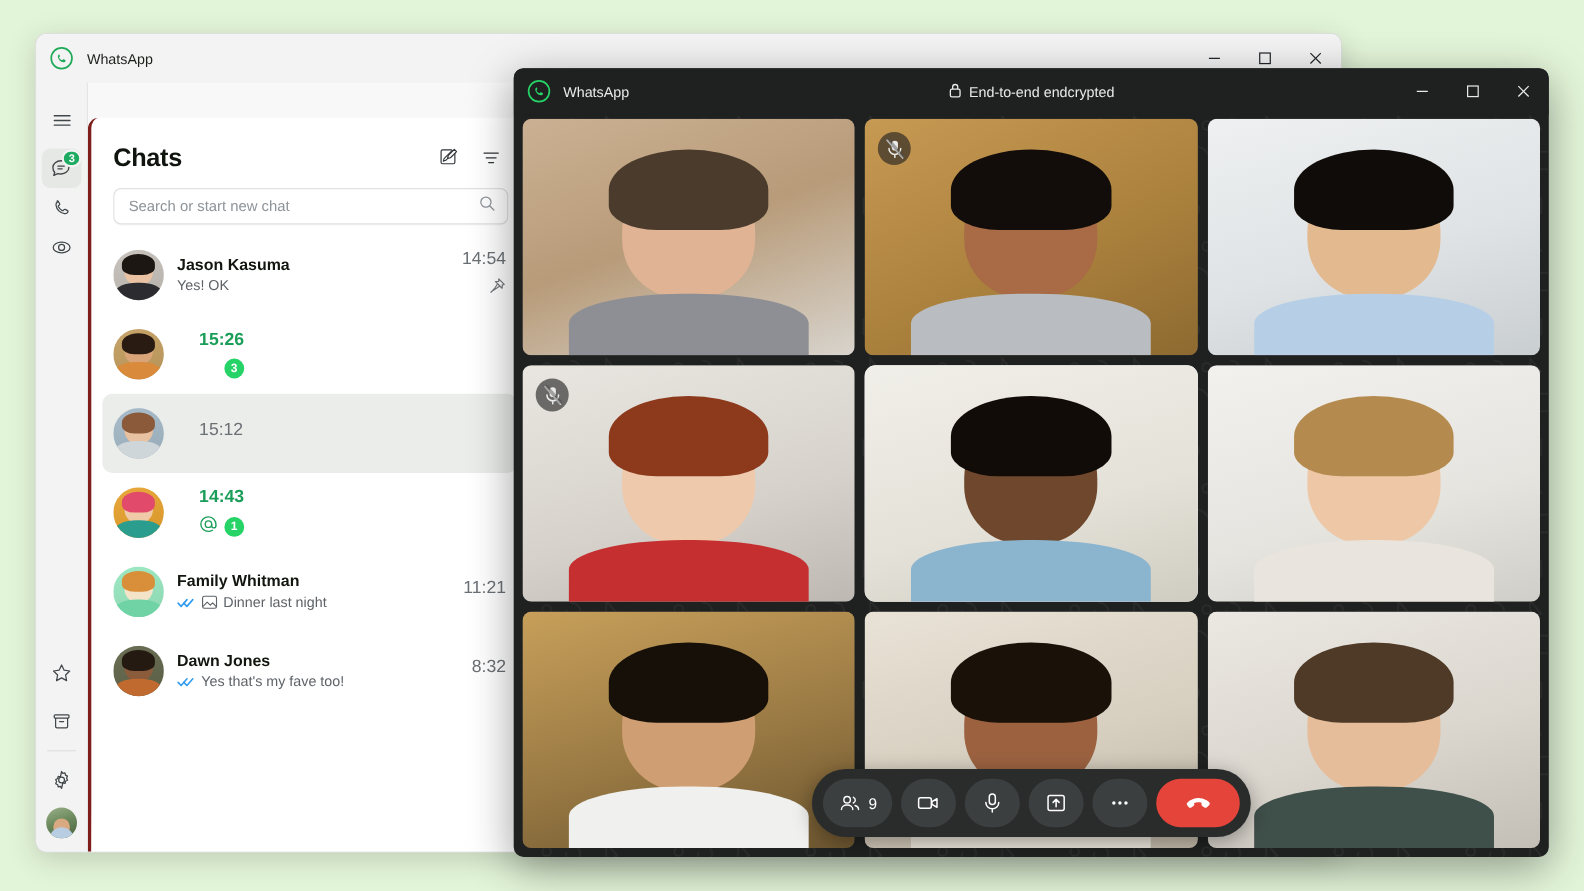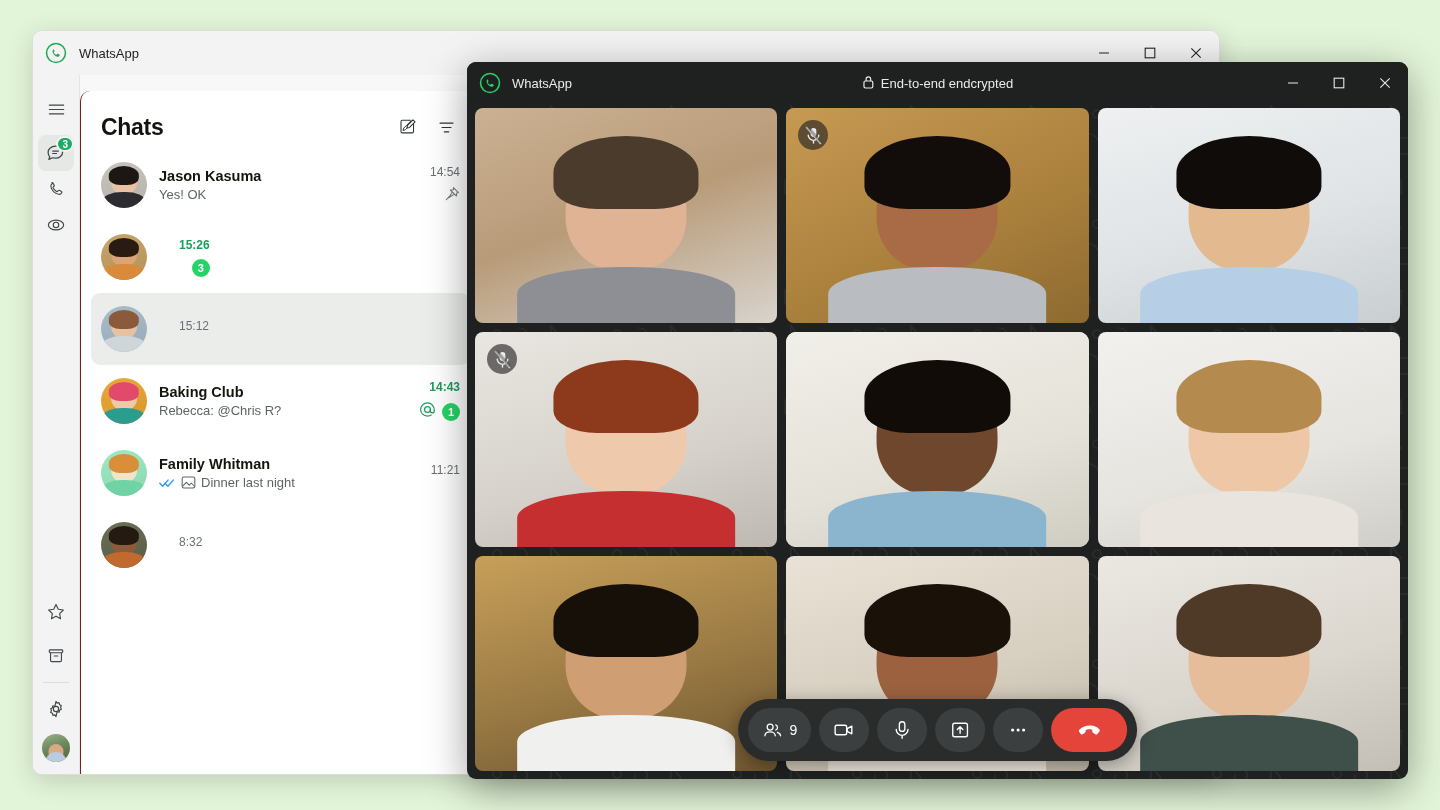--- a/index.html
+++ b/index.html
@@ -80,25 +80,25 @@
     width: 15px; height: 15px; border-radius: 50% 50% 45% 45%;
     background: #d9a982;
   }
   .rail-avatar::before {
     content:""; position:absolute; left:50%; bottom:-2px; transform:translateX(-50%);
     width: 22px; height: 12px; border-radius: 11px 11px 0 0; background:#b8cde2; z-index:2;
   }
 
   
   #chat-panel {
-    position: absolute; left: 47px; top: 60px;
+    position: absolute; left: 47px; top: 76px;
     width: 400px; height: 685px;
     background: #ffffff;
     border-radius: 10px 0 0 0;
-    border-left: 1px solid #7f1d1d;
+    border-left: 3px solid #7f1d1d;
     overflow: hidden;
   }
   #chat-header {
     display: flex; align-items: center; justify-content: space-between;
     padding: 20px 18px 6px 20px;
   }
   #chat-header h1 { font-size: 23px; font-weight: 700; color: #11150f; letter-spacing: -.3px; }
   .header-actions { display: flex; gap: 6px; }
   .hdr-btn {
     width: 32px; height: 32px; border-radius: 8px; cursor: pointer;
@@ -138,21 +138,21 @@
   .chat-msg {
     font-size: 13px; color: #5e6368;
     white-space: nowrap; overflow: hidden; text-overflow: ellipsis;
     display: flex; align-items: center; gap: 5px;
   }
   .chat-msg.typing { color: #1a9e59; font-weight: 600; }
   .chat-meta {
     flex: 0 0 auto; display: flex; flex-direction: column;
     align-items: flex-end; gap: 7px; min-width: 42px;
   }
-  .chat-time { font-size: 12px; color: #6b7075; margin-left: 20px; }
+  .chat-time { font-size: 16px; color: #6b7075; margin-left: 20px; }
   .chat-time.unread { color: #1a9e59; font-weight: 700; }
   .meta-row { display: flex; align-items: center; gap: 6px; }
   .unread-badge {
     min-width: 18px; height: 18px; padding: 0 5px; border-radius: 10px;
     background: #25d366; color: #fff; font-size: 11px; font-weight: 700;
     display: flex; align-items: center; justify-content: center;
   }
   .mention-icon { color: #1a9e59; }
   .pin-icon { color: #757a7e; }
   .ticks { color: #2f9bf0; flex: 0 0 auto; display:flex; }
@@ -332,20 +332,31 @@
           </svg>
         </div>
         <div class="hdr-btn">
           <svg width="19" height="19" viewBox="0 0 22 22">
             <path d="M3.5 6h15M5.8 11h10.4M8.4 16h5.2" stroke="#2f3438" stroke-width="1.3" stroke-linecap="round"></path>
           </svg>
         </div>
       </div>
     </div>
 
+    <div id="search-wrap">
+      <div id="search-box">
+        <input id="search-input" type="text" placeholder="Search or start new chat" style="">
+        <span>
+          <svg width="16" height="16" viewBox="0 0 18 18">
+            <circle cx="7.6" cy="7.6" r="5.2" fill="none" stroke="#8d9399" stroke-width="1.3"></circle>
+            <path d="M11.6 11.6l4.1 4.1" stroke="#8d9399" stroke-width="1.3" stroke-linecap="round"></path>
+          </svg>
+        </span>
+      </div>
+    </div>
 
     <div id="chat-list">
         <div class="chat-row">
           <div class="avatar">
             <div style="position:absolute;inset:0;background:linear-gradient(165deg,#c8c3bc 0%,#b6b1aa 100%)"></div>
     <div style="position:absolute;left:50%;top:16%;transform:translateX(-50%);width:56%;height:56%;border-radius:50%;background:#e8c2a3"></div>
     <div style="position:absolute;left:50%;top:9%;transform:translateX(-50%);width:66%;height:40%;border-radius:50% 50% 38% 38%;background:#1d1713"></div>
     <div style="position:absolute;left:50%;bottom:-6%;transform:translateX(-50%);width:92%;height:40%;border-radius:46% 46% 0 0;background:#2b2b30"></div>
           </div>
      <div class="chat-main">
@@ -391,26 +402,20 @@
             <div class="meta-row"></div>
           </div>
         </div>
         <div class="chat-row">
           <div class="avatar">
             <div style="position:absolute;inset:0;background:linear-gradient(165deg,#e8a83c 0%,#d6962a 100%)"></div>
     <div style="position:absolute;left:50%;top:16%;transform:translateX(-50%);width:56%;height:56%;border-radius:50%;background:#f0c9a6"></div>
     <div style="position:absolute;left:50%;top:9%;transform:translateX(-50%);width:66%;height:40%;border-radius:50% 50% 38% 38%;background:#e24a6b"></div>
     <div style="position:absolute;left:50%;bottom:-6%;transform:translateX(-50%);width:92%;height:40%;border-radius:46% 46% 0 0;background:#2a9d8f"></div>
           </div>
-     <div class="chat-main">
-       <div class="chat-name">Baking Club</div>
-       <div class="chat-msg">
-              <span>Rebecca: @Chris R?</span>
-            </div>
-     </div>
      <div class="chat-meta">
             <span class="chat-time unread">14:43</span>
             <div class="meta-row">
               <span class="mention-icon">
   <svg width="17" height="17" viewBox="0 0 18 18">
                   <circle cx="9" cy="9" r="3.1" fill="none" stroke="#1a9e59" stroke-width="1.3"></circle>
                   <path d="M12.1 9v1.6c0 1.2.9 2 2 2 1.3 0 2.2-1 2.2-2.6C16.3 5.6 13.2 2 9 2 4.9 2 1.7 5.2 1.7 9s3.2 7 7.3 7c1.5 0 2.8-.4 3.9-1.1" fill="none" stroke="#1a9e59" stroke-width="1.3" stroke-linecap="round"></path>
                 </svg></span>
               <span class="unread-badge">1</span>
             </div>
@@ -446,20 +451,32 @@
             <div class="meta-row"></div>
           </div>
         </div>
         <div class="chat-row">
           <div class="avatar">
             <div style="position:absolute;inset:0;background:linear-gradient(165deg,#6a6f55 0%,#585d43 100%)"></div>
     <div style="position:absolute;left:50%;top:16%;transform:translateX(-50%);width:56%;height:56%;border-radius:50%;background:#8a5c3c"></div>
     <div style="position:absolute;left:50%;top:9%;transform:translateX(-50%);width:66%;height:40%;border-radius:50% 50% 38% 38%;background:#241a12"></div>
     <div style="position:absolute;left:50%;bottom:-6%;transform:translateX(-50%);width:92%;height:40%;border-radius:46% 46% 0 0;background:#c06a30"></div>
           </div>
+     <div class="chat-main">
+       <div class="chat-name">Dawn Jones</div>
+       <div class="chat-msg">
+              <span class="ticks">
+  <svg width="17" height="12" viewBox="0 0 20 12">
+                  <path d="M1 6.4l3.3 3.4L10.6 2.6" fill="none" stroke="#2f9bf0" stroke-width="1.7" stroke-linecap="round" stroke-linejoin="round"></path>
+                  <path d="M7.2 6.4l3.3 3.4 6.3-7.2" fill="none" stroke="#2f9bf0" stroke-width="1.7" stroke-linecap="round" stroke-linejoin="round"></path>
+                </svg>
+              </span>
+              <span>Yes that's my fave too!</span>
+            </div>
+     </div>
      <div class="chat-meta">
             <span class="chat-time">8:32</span>
             <div class="meta-row"></div>
           </div>
         </div>
       </div>
   </div>
 </div>
 
 <div id="call-window">

